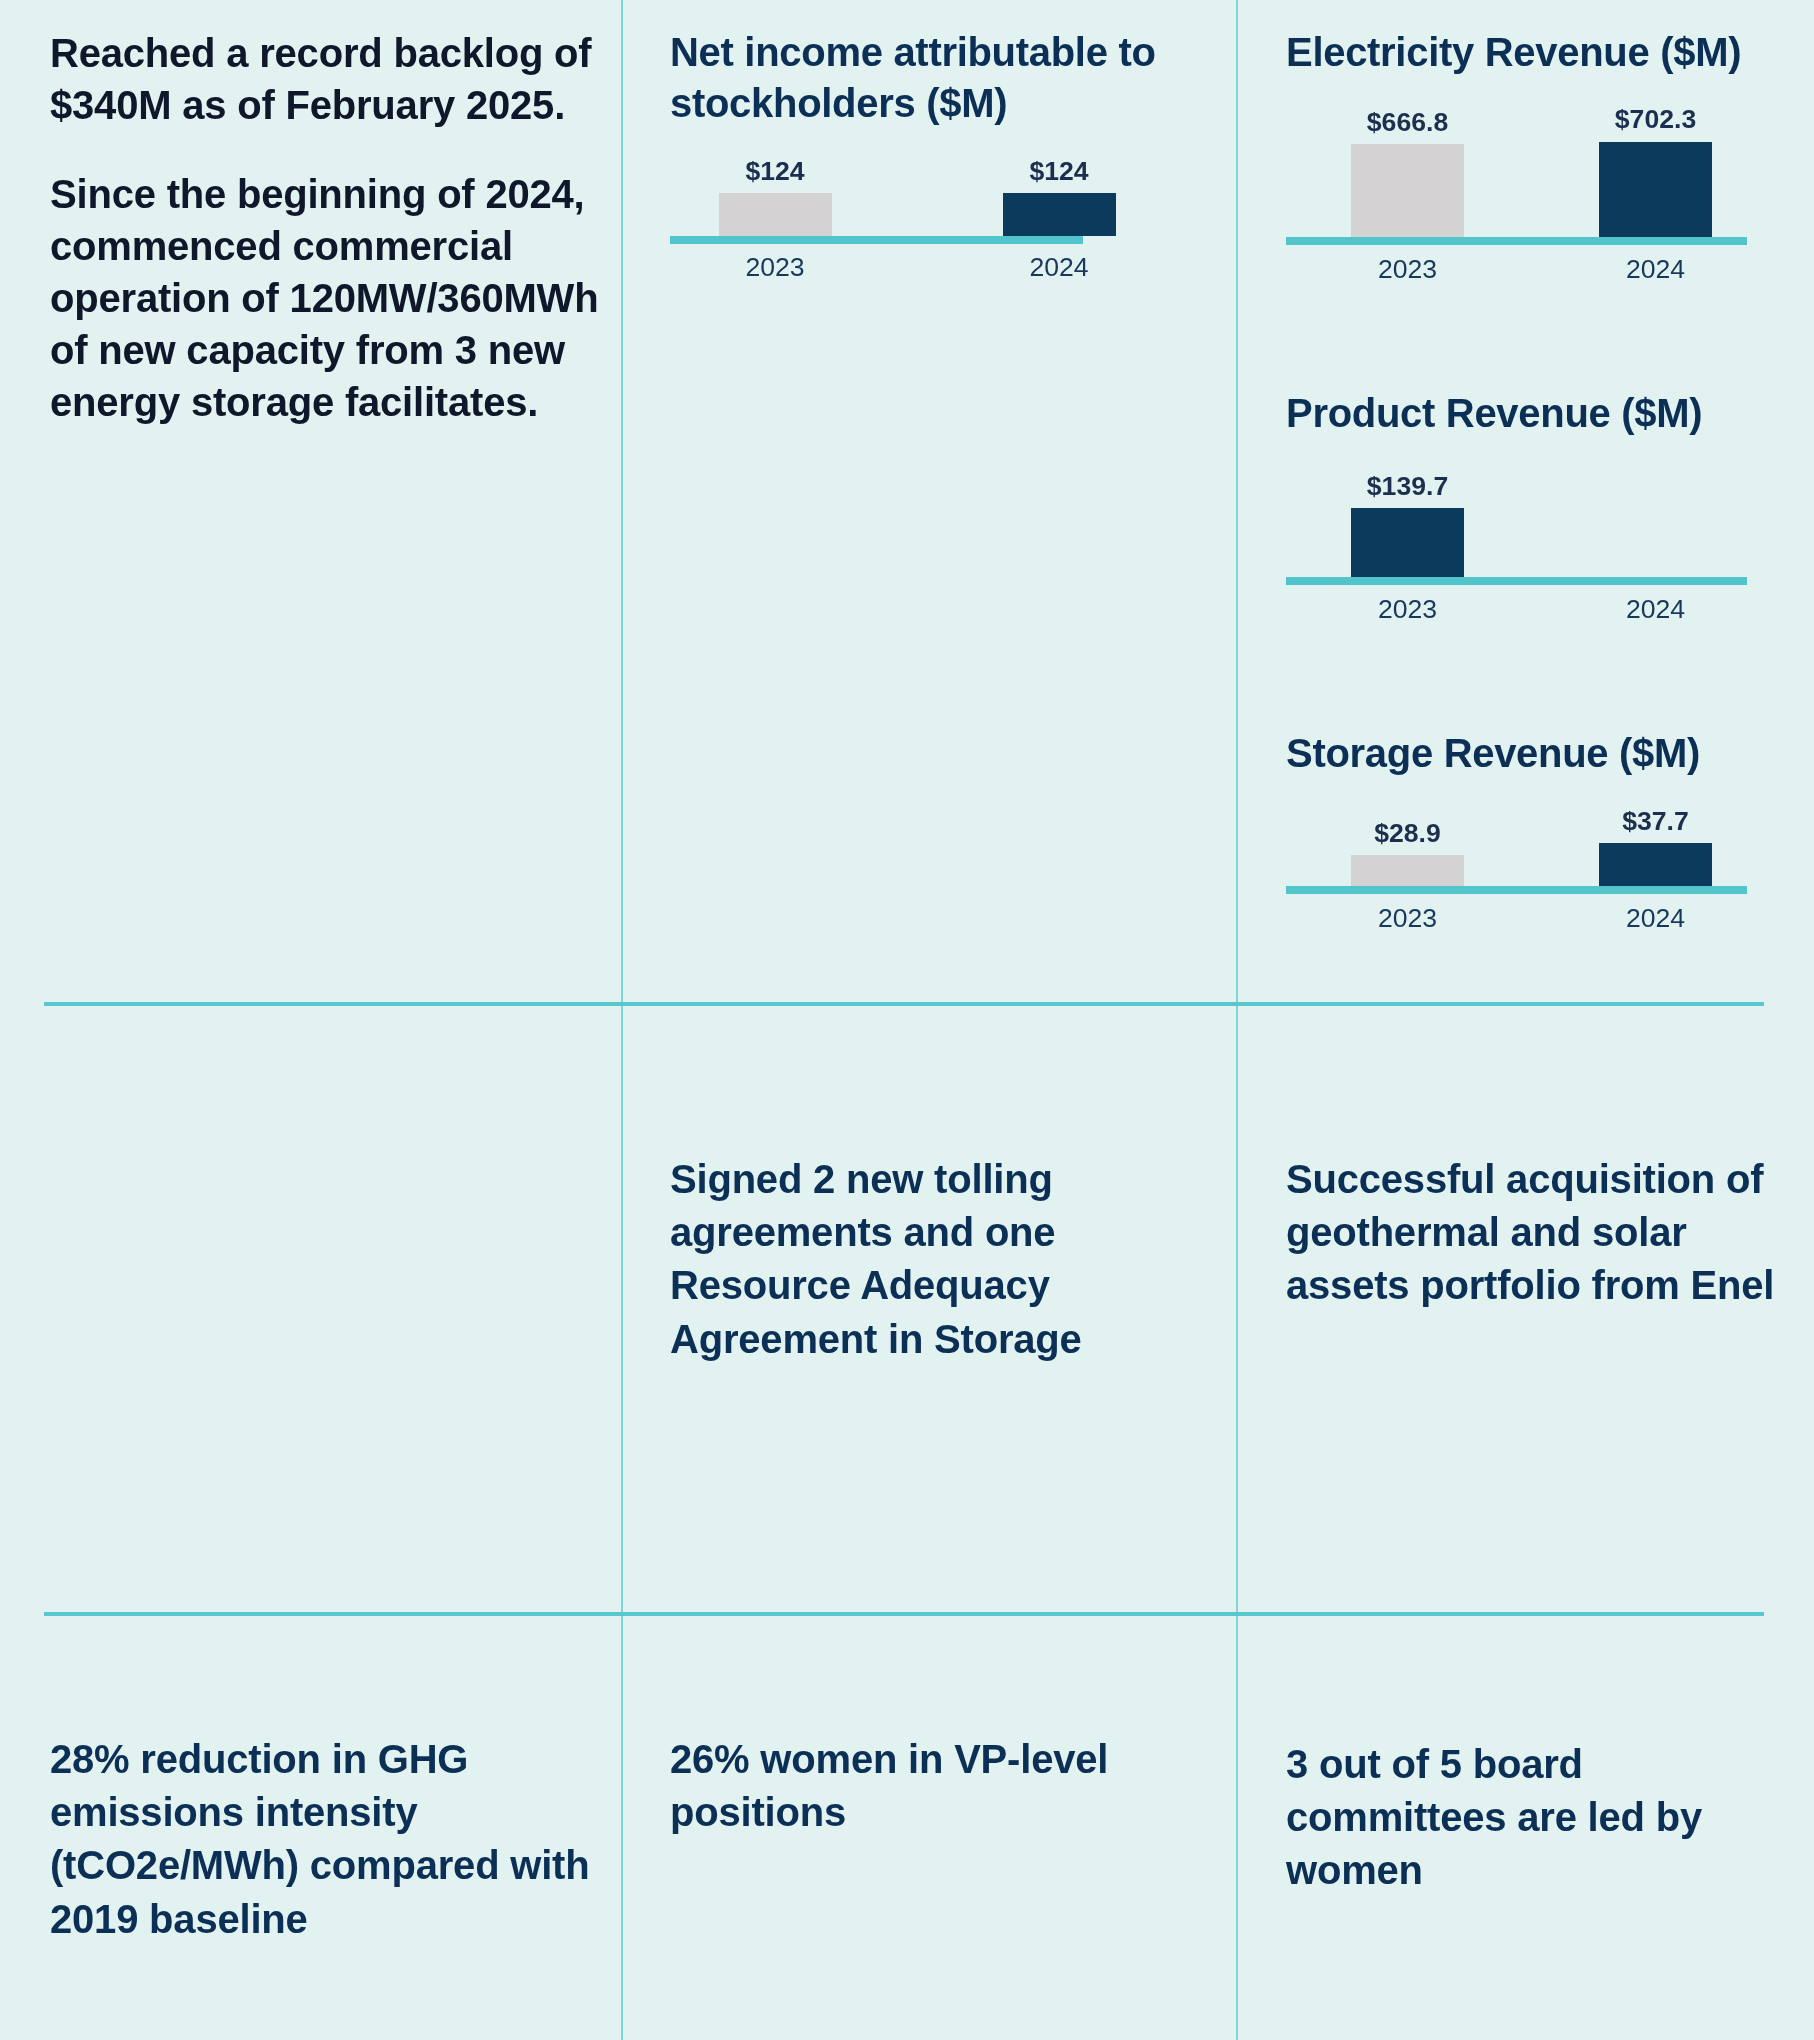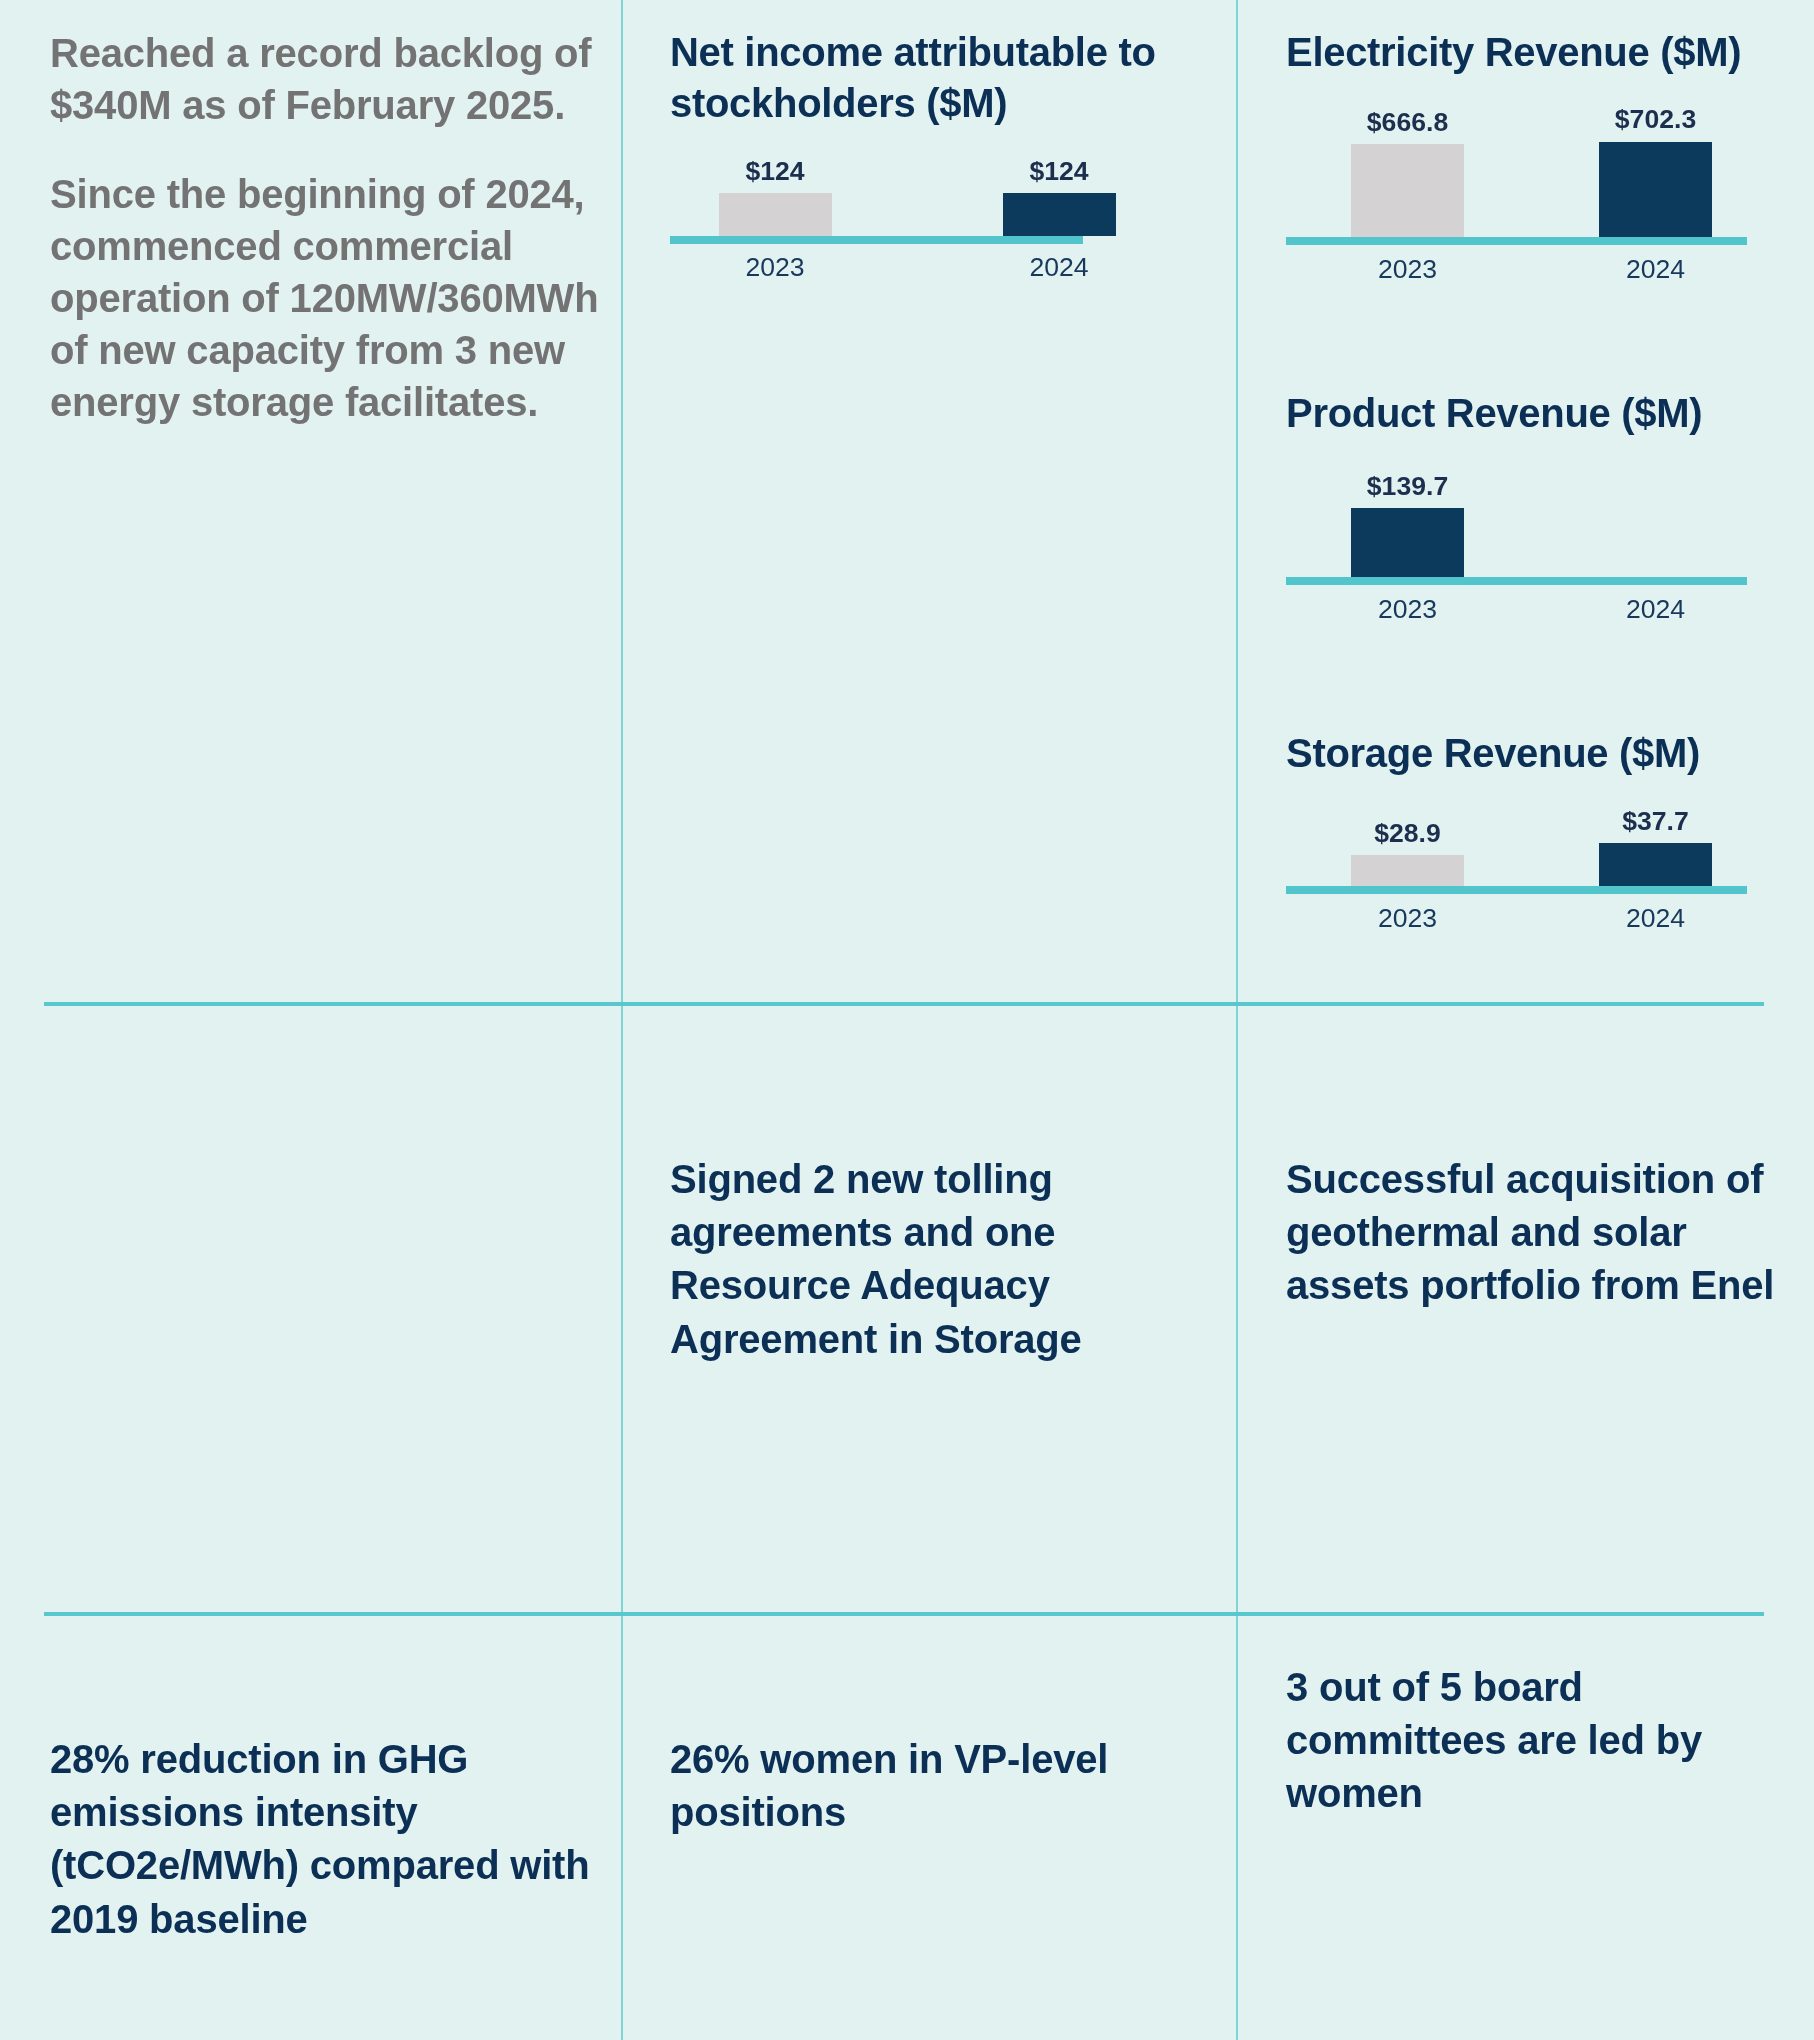--- a/index.html
+++ b/index.html
@@ -55,29 +55,29 @@
   .c-r1c3 { left: 1286px; top: 26.6px;  width: 497px; }
 
   
   .c-r2c1 { left: 50px;   top: 1153px; width: 567px; }
   .c-r2c2 { left: 670px;  top: 1153px; width: 550px; }
   .c-r2c3 { left: 1286px; top: 1153px; width: 497px; }
 
   
   .c-r3c1 { left: 50px;   top: 1733px; width: 567px; }
   .c-r3c2 { left: 670px;  top: 1733px; width: 550px; }
-  .c-r3c3 { left: 1286px; top: 1661px; width: 497px; }
+  .c-r3c3 { left: 1286px; top: 1738px; width: 497px; }
 
   
   .para {
     font-size: 40px;
     font-weight: 700;
     line-height: 1.30;
     letter-spacing: -0.2px;
-    color: #737373;
+    color: #0f172a;
   }
   .para + .para { margin-top: 37px; }
 
   .body-text {
     font-size: 40px;
     font-weight: 700;
     line-height: 1.33;
     letter-spacing: -0.2px;
     color: #0c3055;
   }

